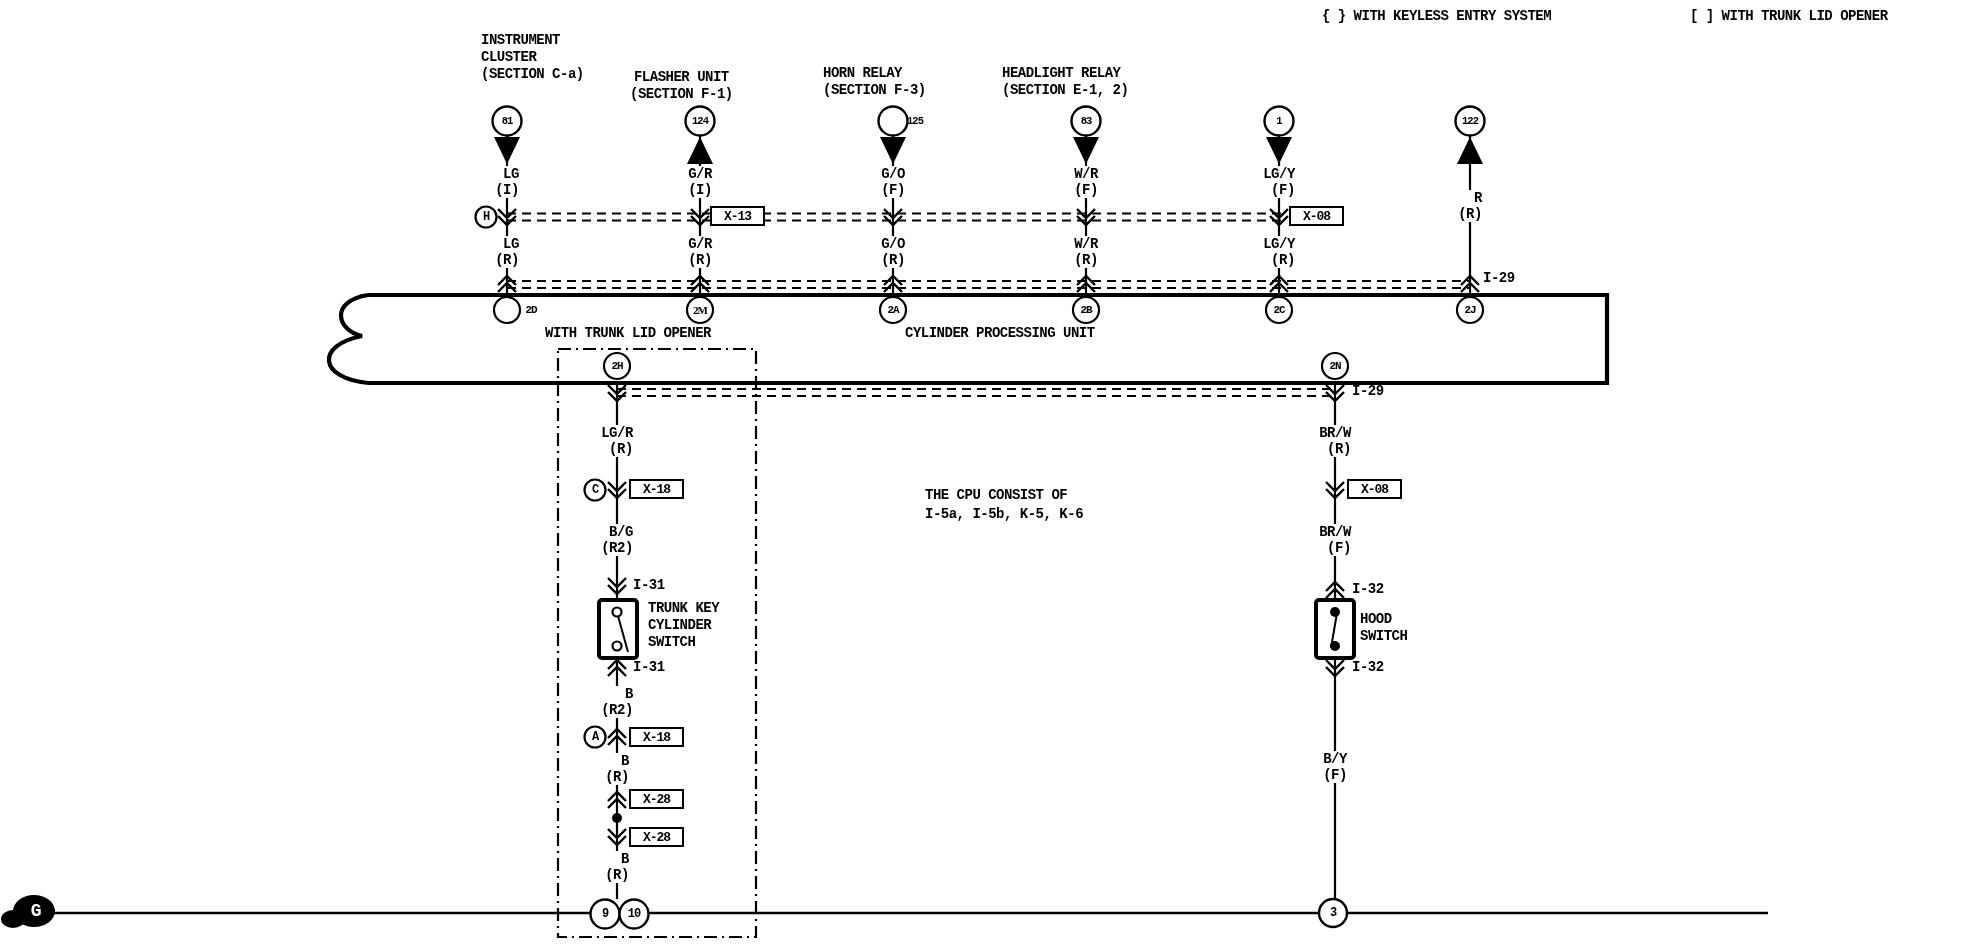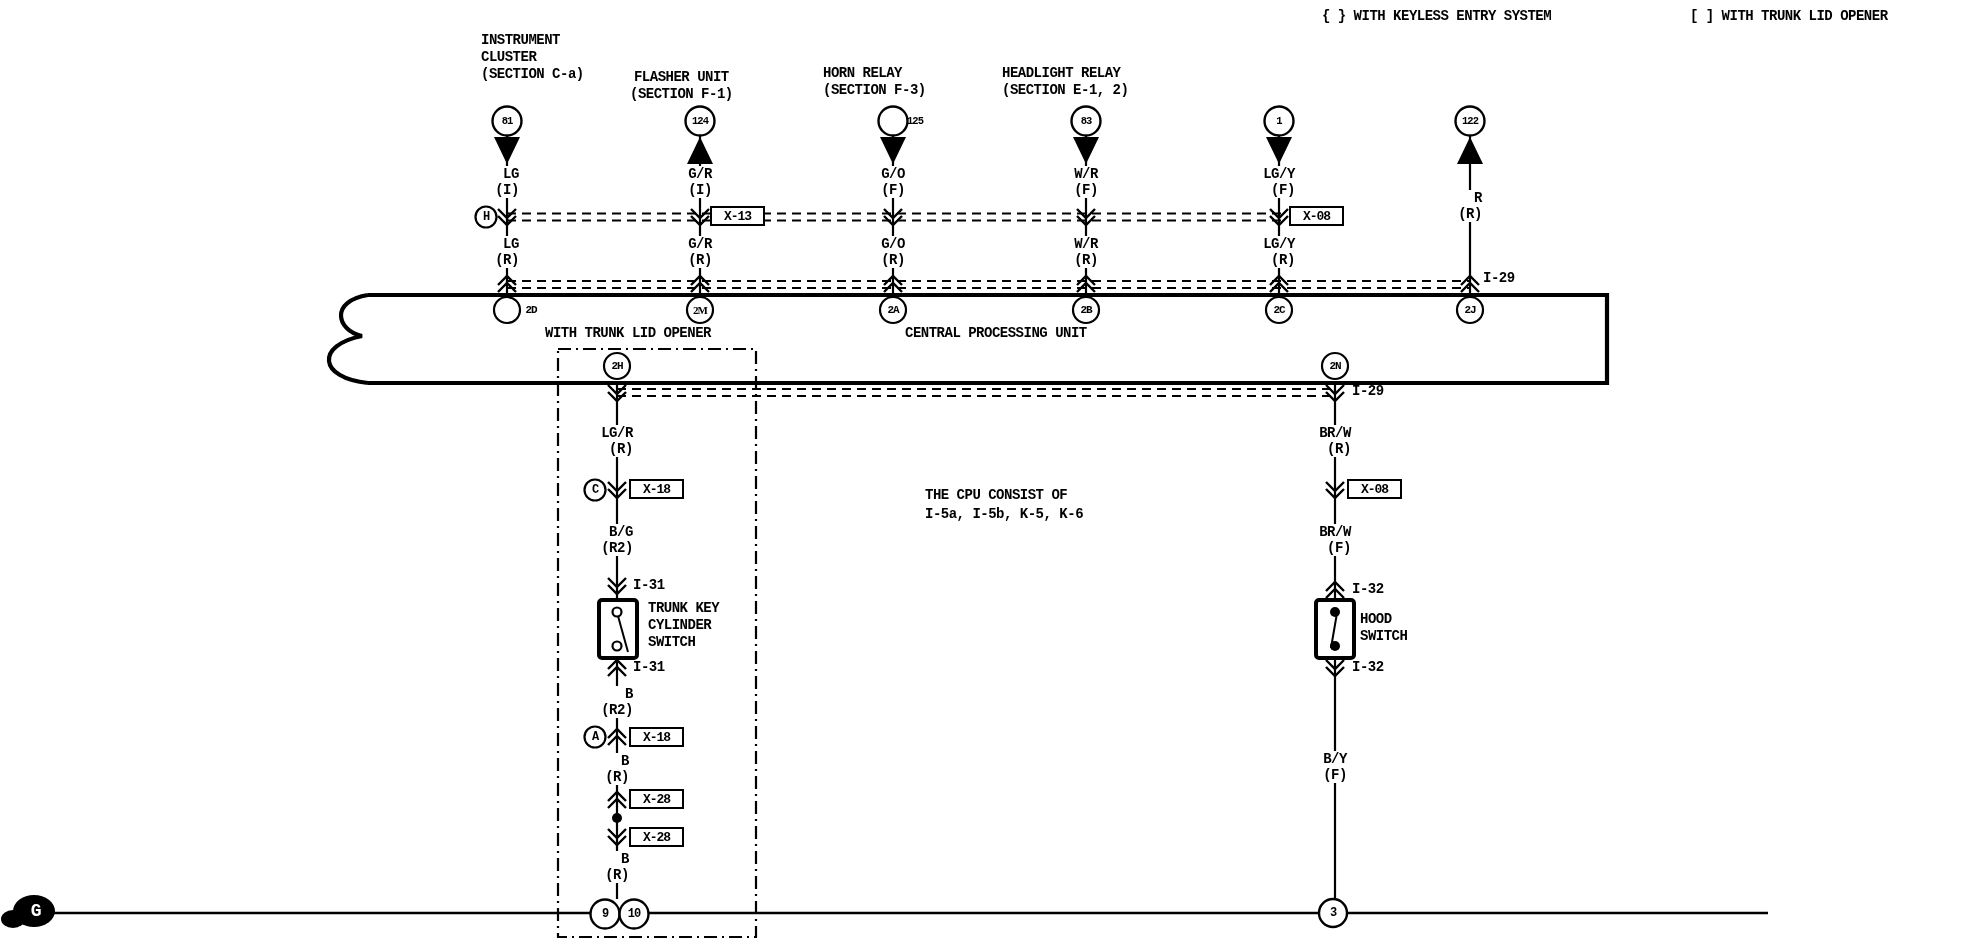--- a/index.html
+++ b/index.html
@@ -219,21 +219,21 @@
 <div class="lbl ctr pin" style="left:531px;top:304px;">2D</div>
 <div class="lbl ctr pin" style="left:700px;top:304px;font-family:Liberation Serif, serif;">2M</div>
 <div class="lbl ctr pin" style="left:893px;top:304px;">2A</div>
 <div class="lbl ctr pin" style="left:1086px;top:304px;">2B</div>
 <div class="lbl ctr pin" style="left:1279px;top:304px;">2C</div>
 <div class="lbl ctr pin" style="left:1470px;top:304px;">2J</div>
 <div class="lbl ctr pin" style="left:617px;top:360px;">2H</div>
 <div class="lbl ctr pin" style="left:1335px;top:360px;">2N</div>
 
 <div class="lbl" style="left:545px;top:325px;">WITH TRUNK LID OPENER</div>
-<div class="lbl" style="left:905px;top:325px;">CENTRAL PROCESSING UNIT</div>
+<div class="lbl" style="left:905px;top:325px;">CYLINDER PROCESSING UNIT</div>
 <div class="lbl note" style="left:925px;top:486px;">THE CPU CONSIST OF
 I-5a, I-5b, K-5, K-6</div>
 
 <div class="lbl ctr wbg" style="left:617px;top:425px;">LG/R
 (R)</div>
 <div class="cbox" style="left:629px;top:479px;">X-18</div>
 <div class="lbl ctr wbg" style="left:617px;top:524px;">B/G
 (R2)</div>
 <div class="lbl" style="left:633px;top:577px;">I-31</div>
 <div class="lbl complbl" style="left:648px;top:600px;">TRUNK KEY

